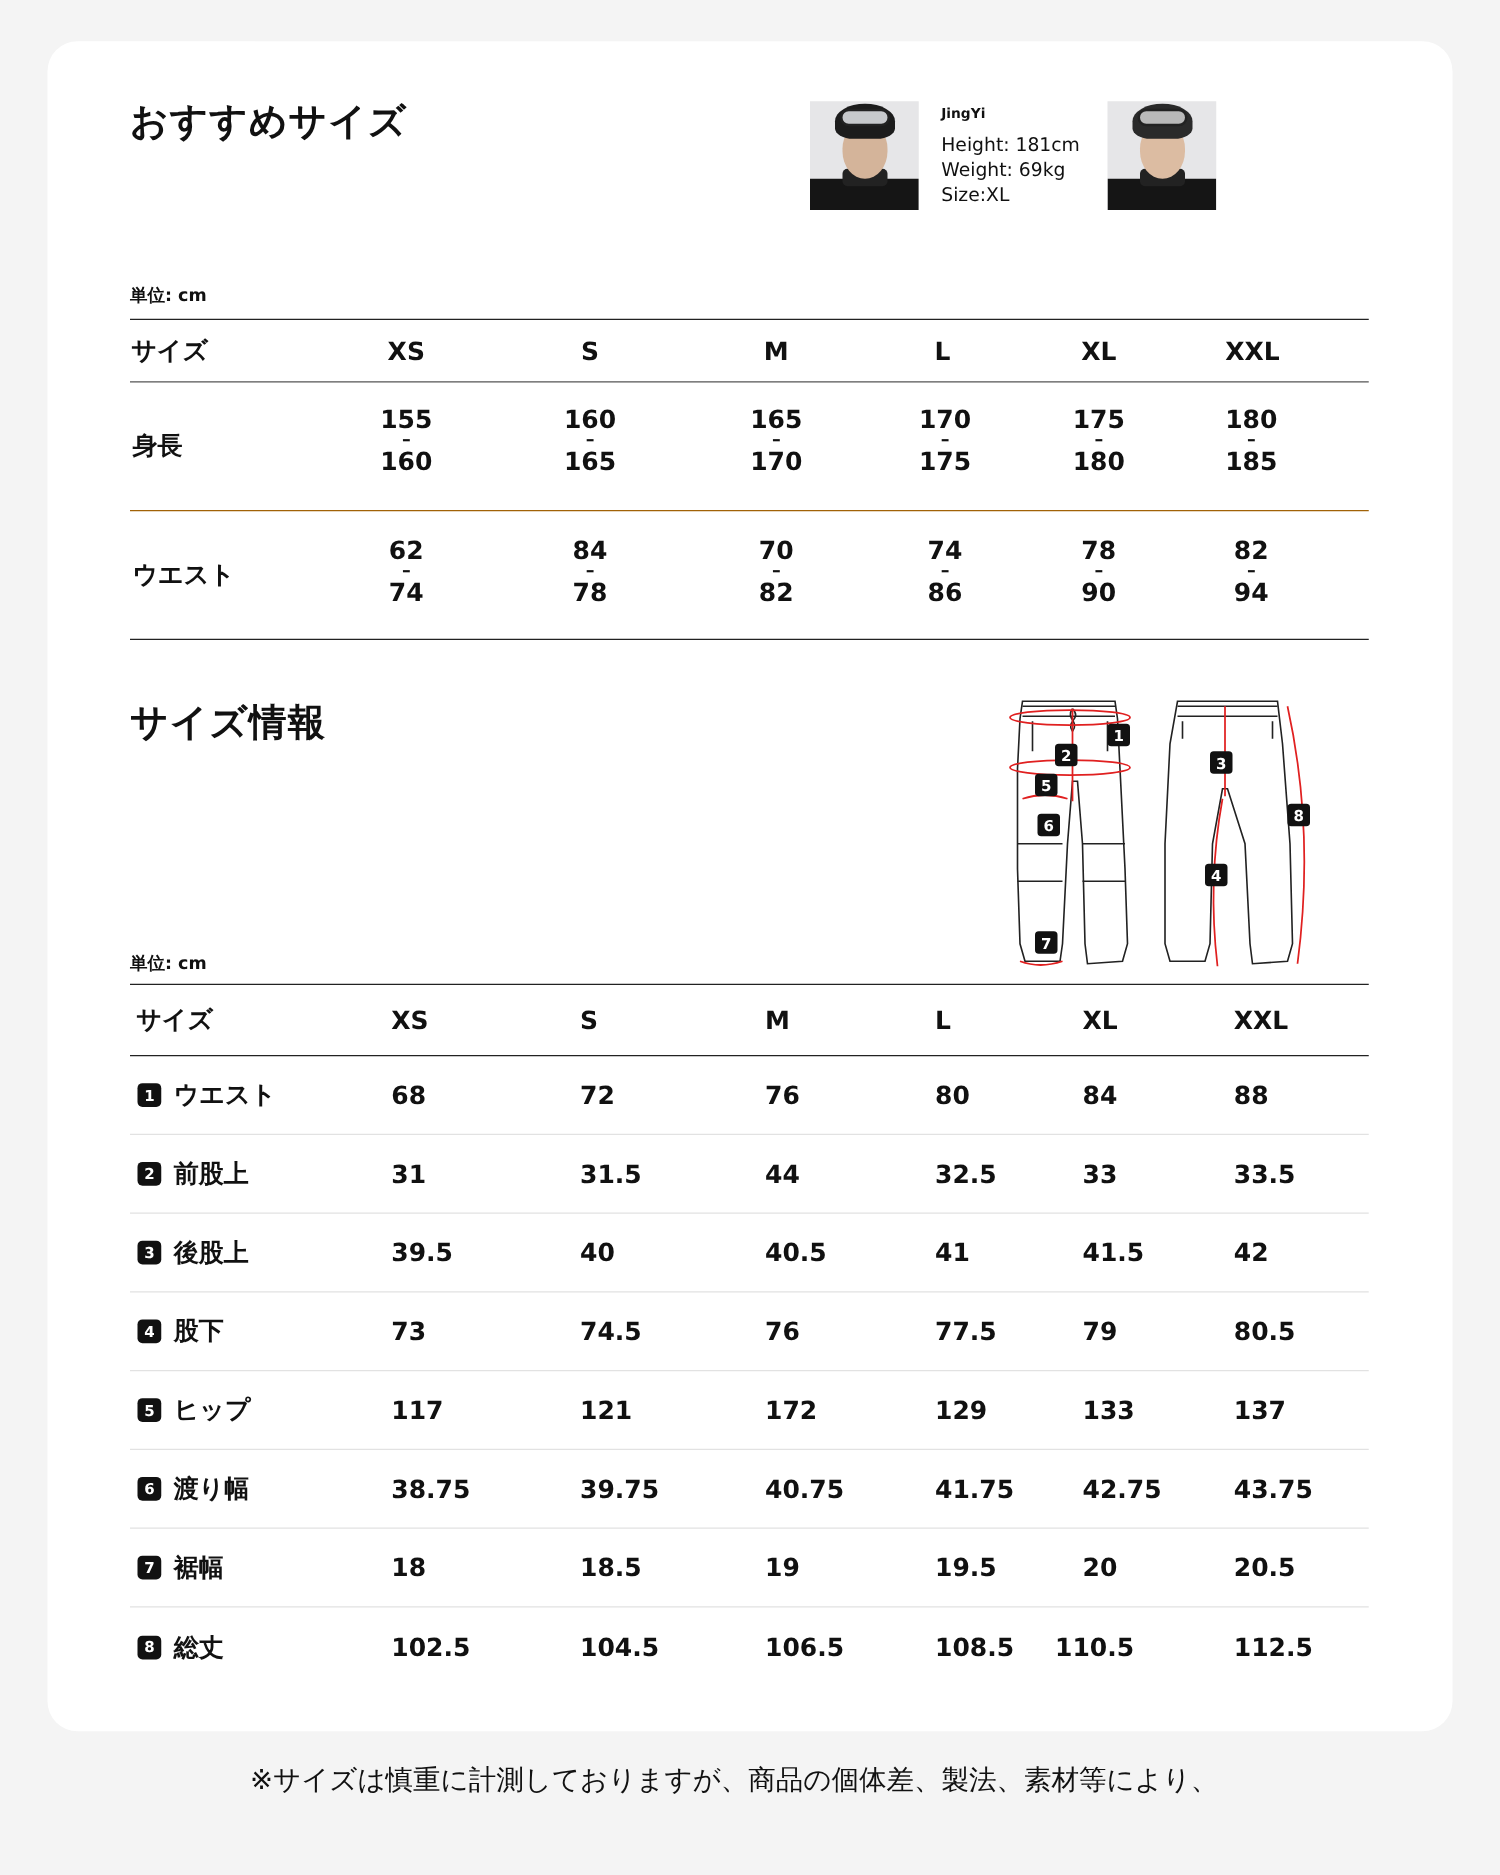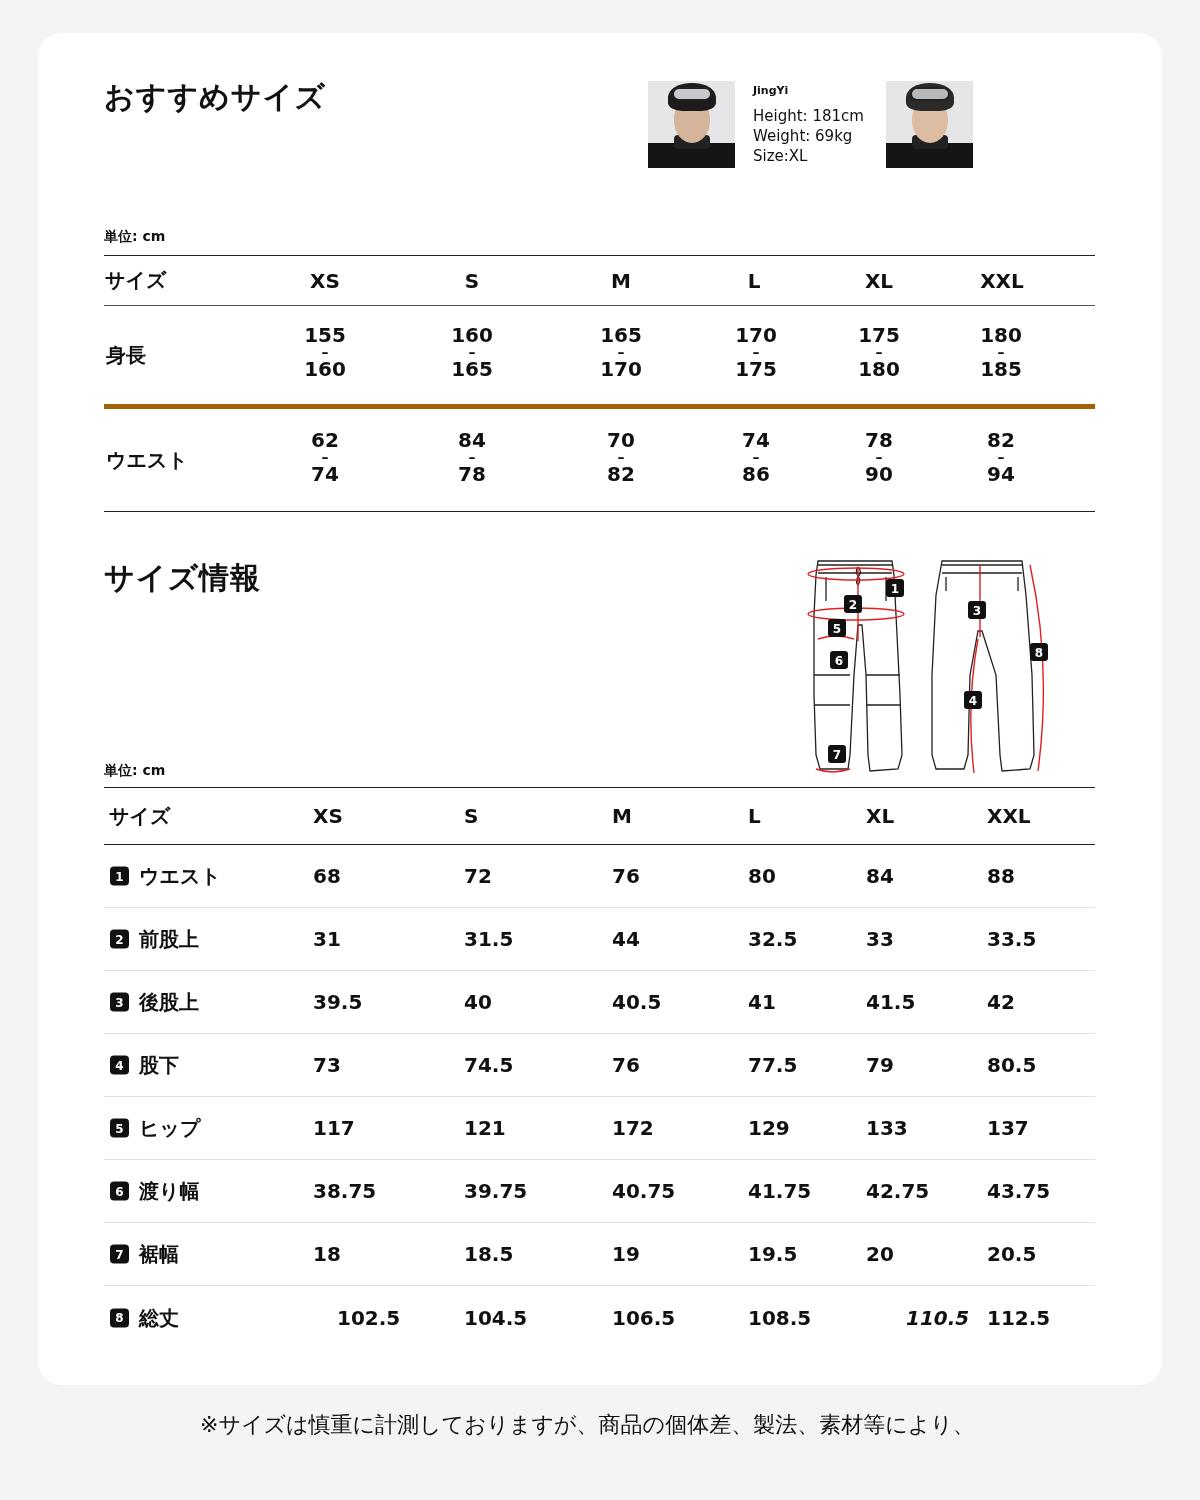--- a/index.html
+++ b/index.html
@@ -23,21 +23,21 @@
   .u1 { top: 195px; }
   .u2 { top: 729px; }
   .tbl { position: absolute; left: 66px; width: 991px; }
   .row { display: flex; align-items: center; }
   .c0 { width: 207px; padding-left: 1px; font-weight: bold; font-size: 20px; }
   
   .t-rec { top: 222px; border-top: 1.5px solid #222; }
   .t-rec .hdr { height: 50px; border-bottom: 1px solid #555; }
   .t-rec .range { display: flex; flex-direction: column; align-items: center; line-height: 22px; font-size: 20px; font-weight: bold; }
   .t-rec .range .dash { line-height: 12px; font-size: 14px; }
-  .t-rec .drow { height: 103px; border-bottom: 5px solid #a16207; position: relative; }
+  .t-rec .drow { height: 103px; border-bottom: 1px solid #a16207; position: relative; }
   .t-rec .drow.last { border-bottom: 1.5px solid #222; }
   .abs { position: absolute; }
   .diagram { position: absolute; left: 768px; top: 522px; width: 260px; height: 222px; }
   .t-info { top: 754px; border-top: 1.5px solid #222; }
   .t-info .hdr { height: 57px; border-bottom: 1.5px solid #222; position: relative; }
   .t-info .drow { height: 63px; border-bottom: 1px solid #e2e2e2; position: relative; }
   .t-info .drow.last { border-bottom: none; }
   .lbl { position: absolute; left: 6px; top: 50%; transform: translateY(-50%); display: flex; align-items: center; gap: 10px; font-weight: bold; font-size: 20px; }
   .badge { width: 19px; height: 19px; background: #111; color: #fff; border-radius: 4px; font-size: 12px; font-weight: bold; display: flex; align-items: center; justify-content: center; }
   .val { position: absolute; top: 50%; transform: translateY(-50%); font-weight: bold; font-size: 20px; white-space: nowrap; }
@@ -301,25 +301,25 @@
           <span class="val" style="left: 508px;">19</span>
           <span class="val" style="left: 644px;">19.5</span>
           <span class="val" style="left: 762px;">20</span>
           <span class="val" style="left: 883px;">20.5</span>
         </div>
         <div class="drow last">
           <span class="lbl">
             <span class="badge">8</span>
             <span>総丈</span>
           </span>
-          <span class="val" style="left: 209px; margin-left: 24px;">102.5</span>
+          <span class="val" style="left: 209px;">102.5</span>
           <span class="val" style="left: 360px;">104.5</span>
           <span class="val" style="left: 508px;">106.5</span>
           <span class="val" style="left: 644px;">108.5</span>
-          <span class="val" style="left: 802px; font-style: italic;">110.5</span>
+          <span class="val" style="left: 740px;">110.5</span>
           <span class="val" style="left: 883px;">112.5</span>
         </div>
       </div>
   </div>
 </div>
 
 <div class="note">
   <div>※サイズは慎重に計測しておりますが、商品の個体差、製法、素材等により、</div>
 </div>
 

